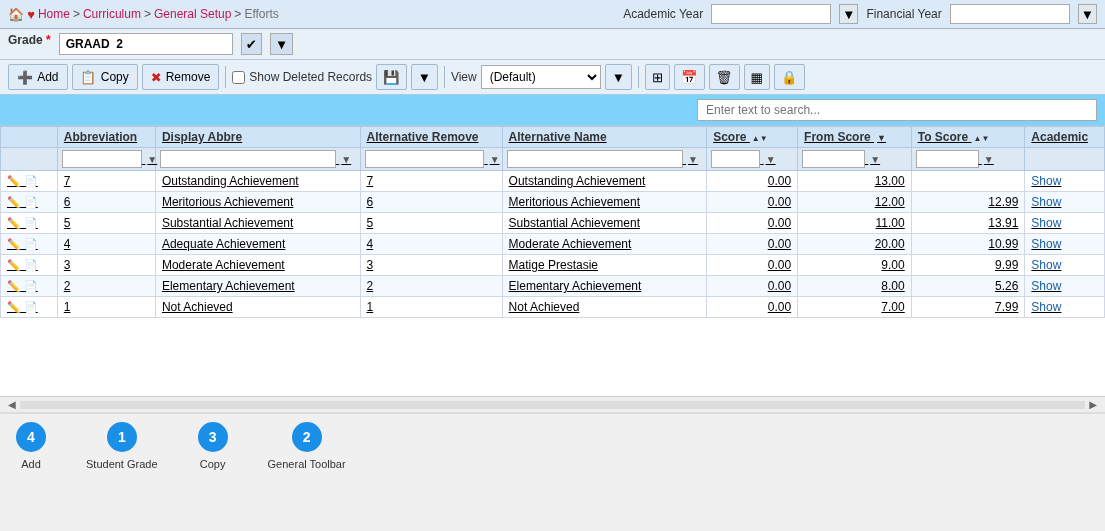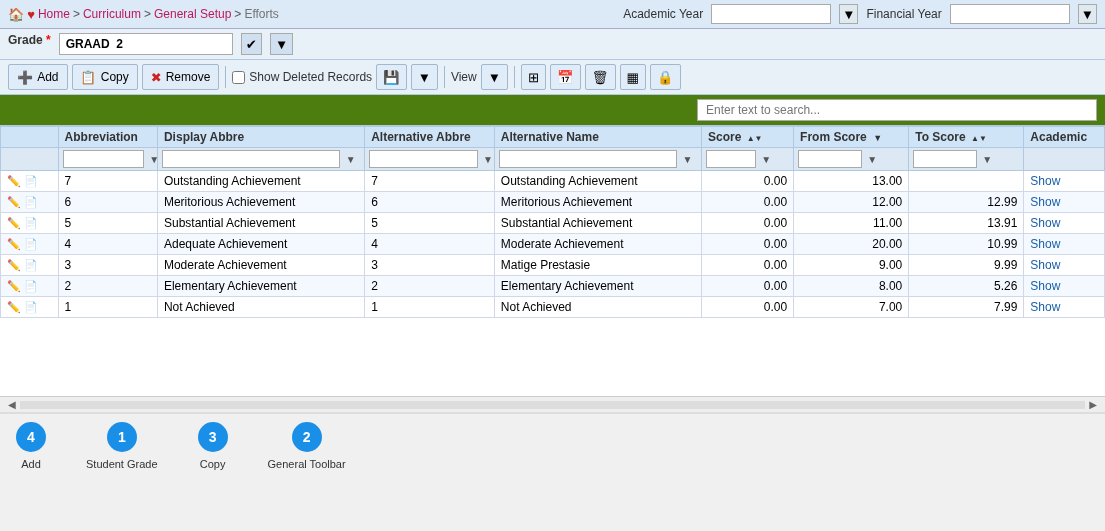--- a/index.html
+++ b/index.html
@@ -57,34 +57,35 @@
       font-size: 12px;
       border-radius: 2px;
     }
     .toolbar-sep { width: 1px; height: 22px; background: #a0b8d0; margin: 0 2px; }
     .toolbar-label { font-size: 12px; color: #333; }
     .view-select { border: 1px solid #aaa; background: white; height: 24px; font-size: 12px; padding: 0 4px; min-width: 120px; }
     .toolbar-icon-btn { background: #e0ecf8; border: 1px solid #a0b8d0; padding: 2px 6px; height: 26px; cursor: pointer; display: flex; align-items: center; border-radius: 2px; }
 
     
     .search-bar {
-      background: #4d7c0f;
+      background: #7dd3fc;
       padding: 4px 8px;
       display: flex;
       justify-content: flex-end;
       border-bottom: 1px solid #b0c8e0;
     }
     .search-input { border: 1px solid #aaa; background: white; padding: 2px 8px; width: 400px; height: 22px; font-size: 12px; color: #999; }
 
     
     .table-container {
       overflow-x: auto;
       overflow-y: auto;
       height: 270px;
       background: white;
+      text-decoration: underline;
     }
     table { border-collapse: collapse; width: 100%; font-size: 12px; }
     thead tr { background: #d0e4f8; }
     th {
       border: 1px solid #b0c8e0;
       padding: 3px 6px;
       text-align: left;
       font-weight: bold;
       color: #333;
       white-space: nowrap;
@@ -211,41 +212,44 @@
     <span class="icon-remove">✖</span>
     <span>Remove</span>
   </button>
   <div class="toolbar-sep"></div>
   <input type="checkbox" style="">
   <span class="toolbar-label">Show Deleted Records</span>
   <button class="toolbar-icon-btn">💾</button>
   <button class="toolbar-icon-btn">▼</button>
   <div class="toolbar-sep"></div>
   <span class="toolbar-label">View</span>
+  <select class="view-select">
+    <option>(Default)</option>
+  </select>
   <button class="toolbar-icon-btn">▼</button>
   <div class="toolbar-sep"></div>
   <button class="toolbar-icon-btn">⊞</button>
   <button class="toolbar-icon-btn">📅</button>
   <button class="toolbar-icon-btn">🗑</button>
   <button class="toolbar-icon-btn">▦</button>
   <button class="toolbar-icon-btn">🔒</button>
 </div>
 
 <div class="search-bar">
   <input class="search-input" type="text" placeholder="Enter text to search..." style="">
 </div>
 
 <div class="table-container">
   <table>
     <thead>
       <tr>
         <th class="col-actions"></th>
         <th class="col-abbr sortable">Abbreviation</th>
         <th class="col-display sortable">Display Abbre</th>
-        <th class="col-alt-abbr sortable">Alternative Abbre</th>
+        <th class="col-alt-abbr sortable">Alternative Remove</th>
         <th class="col-alt-name sortable">Alternative Name</th>
         <th class="col-score sortable">Score <span class="spin-icons">▲▼</span></th>
         <th class="col-from sortable">From Score <span class="sort-arrow">▼</span></th>
         <th class="col-to sortable">To Score <span class="spin-icons">▲▼</span></th>
         <th class="col-history">Academic</th>
       </tr>
       <tr class="filter-row">
         <td></td>
         <td>
           <input class="filter-input" type="text" style="">

